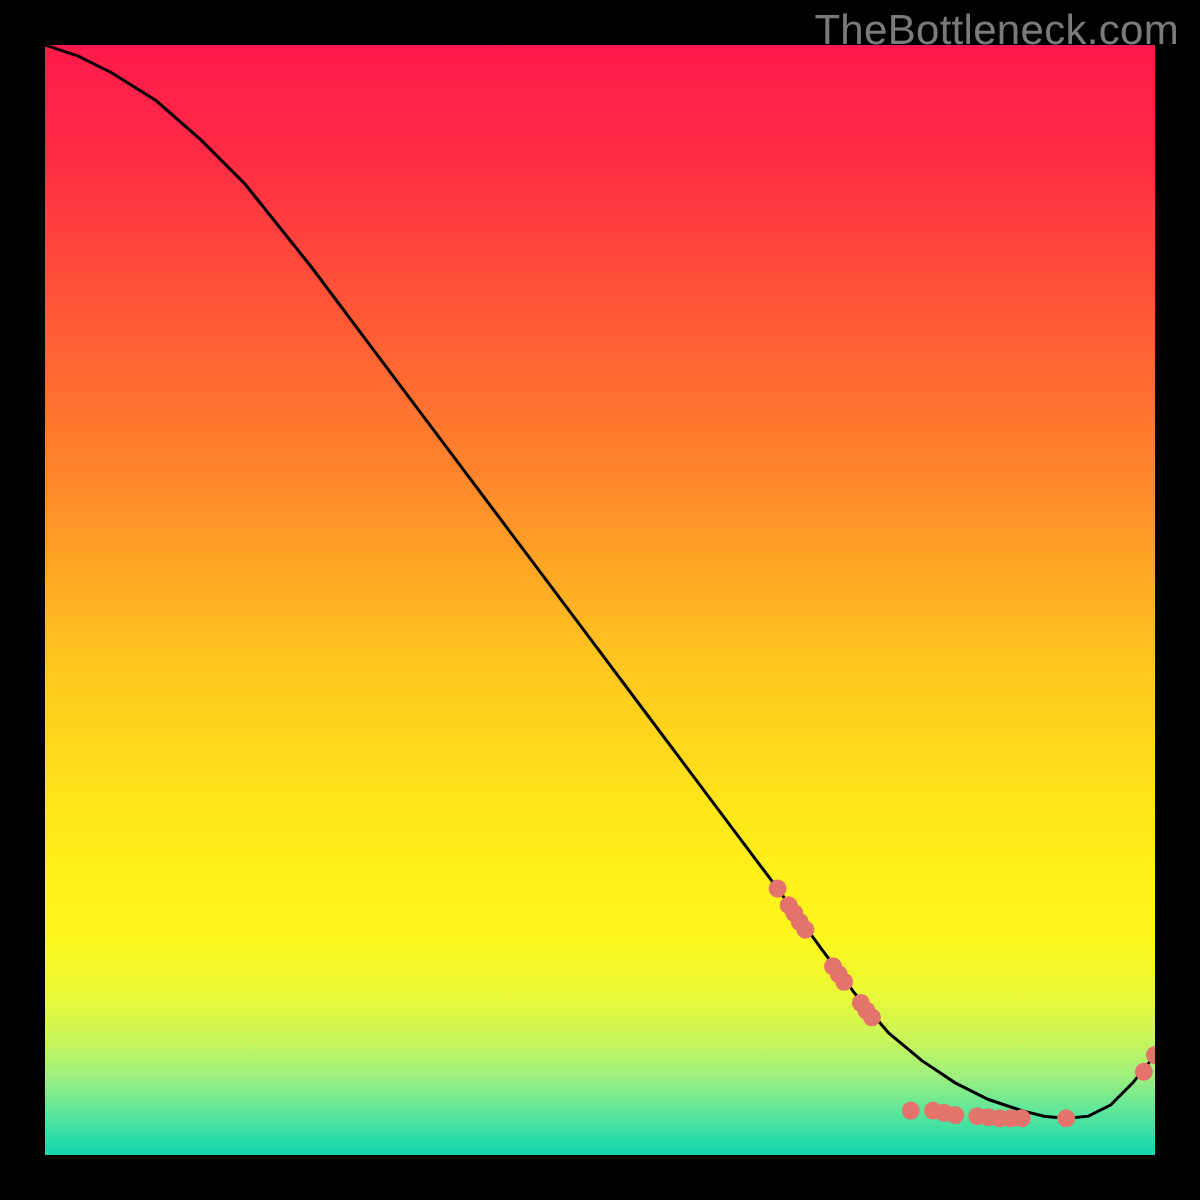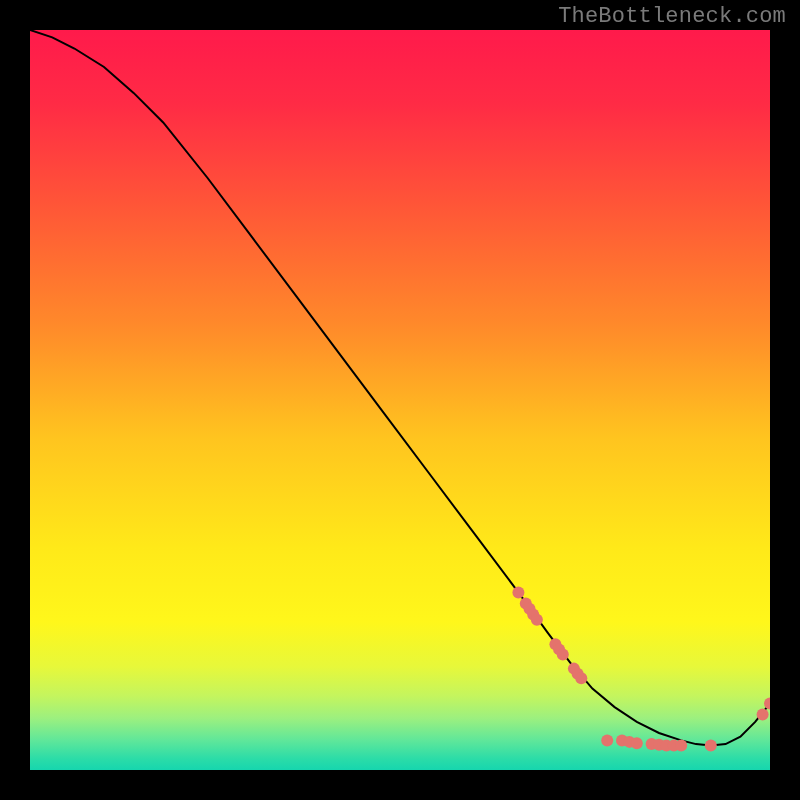--- a/index.html
+++ b/index.html
@@ -14,25 +14,24 @@
   .stage {
     position: relative;
     width: 800px;
     height: 800px;
   }
   .watermark {
     position: absolute;
     top: 4px;
     right: 14px;
     color: #7a7a7a;
-    font-size: 22px;
+    font-size: 28px;
     letter-spacing: 0.2px;
     font-weight: 400;
     z-index: 10;
-    font-family: Liberation Mono, monospace;
   }
   .plot-area {
     position: absolute;
     left: 30px;
     top: 30px;
     width: 740px;
     height: 740px;
     overflow: hidden;
   }
   .plot-area svg {

